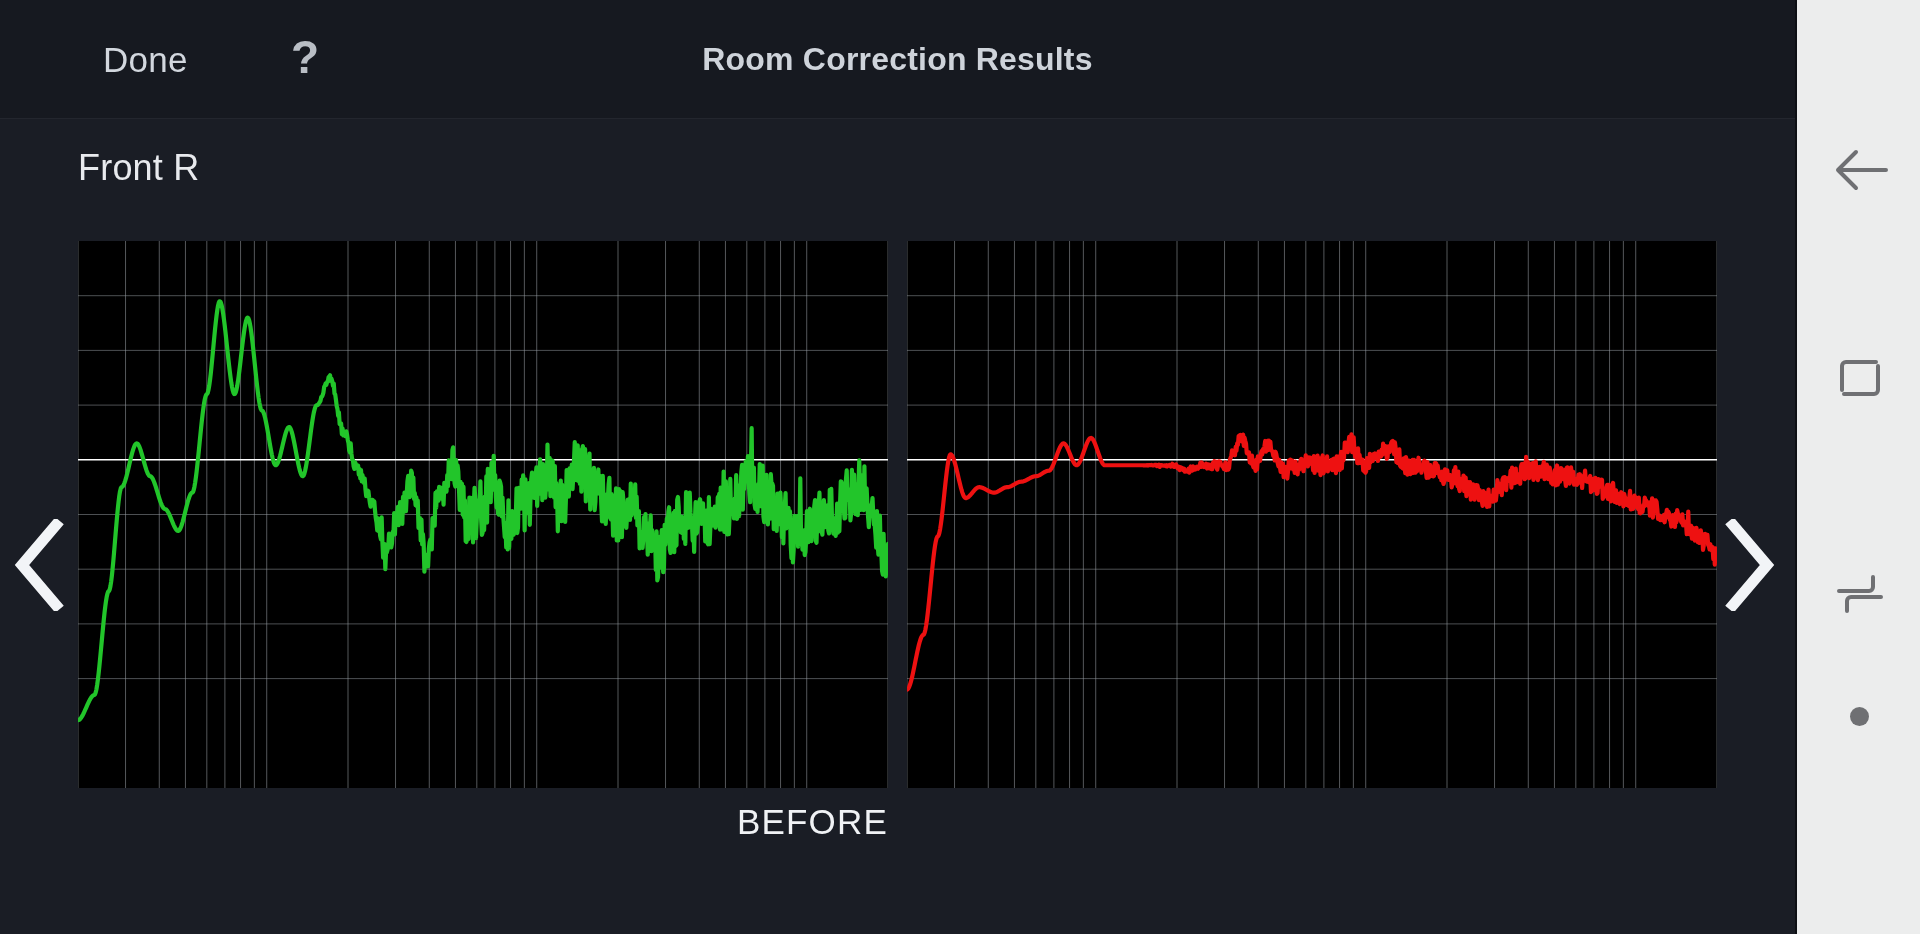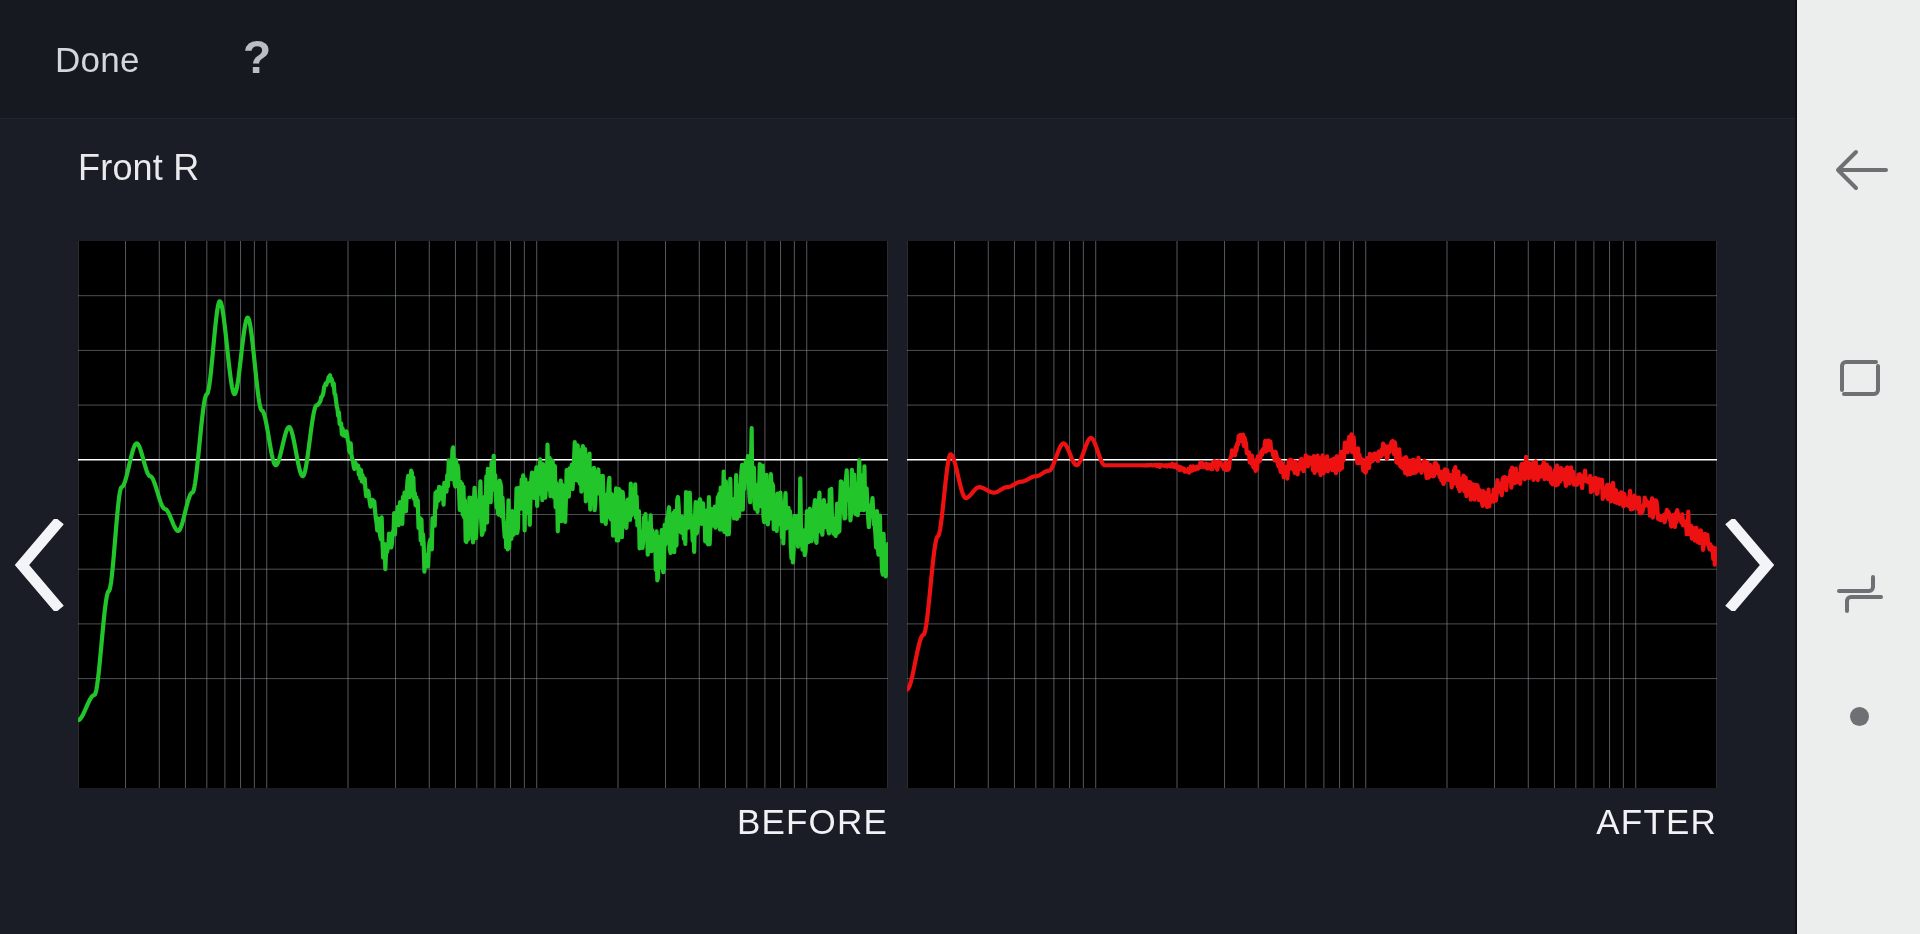--- a/index.html
+++ b/index.html
@@ -33,21 +33,21 @@
     position: relative;
     height: 119px;
     width: 100%;
     background: #161920;
     border-bottom: 1px solid #23262e;
     display: flex;
     align-items: center;
   }
 
   .done-button {
-    margin-left: 55px;
+    margin-left: 103px;
     font-size: 35px;
     color: #d2d7de;
     letter-spacing: 0.3px;
     cursor: pointer;
     line-height: 1;
   }
 
   .help-icon {
     margin-left: 103px;
     font-size: 46px;
@@ -171,20 +171,21 @@
 </head>
 <body>
 
 <div id="app">
 
   <div class="phone-area">
 
     <div class="topbar">
       <div class="done-button">Done</div>
       <div class="help-icon">?</div>
+      <div class="topbar-title">Room Correction Results</div>
     </div>
 
     <div class="content">
 
       <div class="channel-label">Front R</div>
 
       <div class="charts-row">
 
         <div class="chart-block">
           <div class="chart-canvas">
@@ -266,21 +267,20 @@
                 <line x1="0" y1="109.39999999999998" x2="810" y2="109.39999999999998" stroke="#9aa0a6" stroke-width="1" stroke-opacity="0.5"></line>
                 <line x1="0" y1="164.10000000000002" x2="810" y2="164.10000000000002" stroke="#9aa0a6" stroke-width="1" stroke-opacity="0.5"></line>
                 <line x1="0" y1="218.8" x2="810" y2="218.8" stroke="#ffffff" stroke-width="1.6" stroke-opacity="1"></line>
                 <line x1="0" y1="273.5" x2="810" y2="273.5" stroke="#9aa0a6" stroke-width="1" stroke-opacity="0.5"></line>
                 <line x1="0" y1="328.2" x2="810" y2="328.2" stroke="#9aa0a6" stroke-width="1" stroke-opacity="0.5"></line>
                 <line x1="0" y1="382.9" x2="810" y2="382.9" stroke="#9aa0a6" stroke-width="1" stroke-opacity="0.5"></line>
                 <line x1="0" y1="437.6" x2="810" y2="437.6" stroke="#9aa0a6" stroke-width="1" stroke-opacity="0.5"></line>
                 <polyline points="0.00,448.54 0.74,448.22 1.47,447.29 2.21,445.82 2.95,443.87 3.69,441.49 4.42,438.74 5.16,435.69 5.90,432.39 6.63,428.91 7.37,425.30 8.11,421.62 8.84,417.94 9.58,414.31 10.32,410.79 11.06,407.45 11.79,404.33 12.53,401.51 13.27,399.04 14.00,396.98 14.74,395.39 15.48,394.33 16.21,393.86 16.95,393.40 17.69,391.57 18.43,388.47 19.16,384.25 19.90,379.09 20.64,373.13 21.37,366.53 22.11,359.46 22.85,352.07 23.59,344.52 24.32,336.98 25.06,329.60 25.80,322.53 26.53,315.95 27.27,310.00 28.01,304.86 28.74,300.67 29.48,297.59 30.22,295.80 30.96,295.33 31.69,294.15 32.43,291.58 33.17,287.80 33.90,283.01 34.64,277.38 35.38,271.11 36.11,264.38 36.85,257.38 37.59,250.31 38.33,243.34 39.06,236.67 39.80,230.48 40.54,224.96 41.27,220.30 42.01,216.68 42.75,214.30 43.48,213.34 44.22,213.57 44.96,214.37 45.70,215.67 46.43,217.43 47.17,219.57 47.91,222.04 48.64,224.77 49.38,227.71 50.12,230.79 50.86,233.96 51.59,237.15 52.33,240.30 53.07,243.36 53.80,246.25 54.54,248.94 55.28,251.34 56.01,253.40 56.75,255.06 57.49,256.27 58.23,256.95 58.96,257.08 59.70,256.92 60.44,256.60 61.17,256.13 61.91,255.53 62.65,254.83 63.38,254.04 64.12,253.20 64.86,252.31 65.60,251.42 66.33,250.52 67.07,249.65 67.81,248.83 68.54,248.08 69.28,247.43 70.02,246.88 70.76,246.47 71.49,246.22 72.23,246.15 72.97,246.20 73.70,246.32 74.44,246.50 75.18,246.74 75.91,247.03 76.65,247.36 77.39,247.72 78.13,248.10 78.86,248.50 79.60,248.90 80.34,249.31 81.07,249.70 81.81,250.09 82.55,250.44 83.28,250.77 84.02,251.05 84.76,251.28 85.50,251.46 86.23,251.58 86.97,251.62 87.71,251.57 88.44,251.44 89.18,251.22 89.92,250.93 90.66,250.59 91.39,250.20 92.13,249.78 92.87,249.34 93.60,248.88 94.34,248.42 95.08,247.98 95.81,247.56 96.55,247.17 97.29,246.83 98.03,246.54 98.76,246.33 99.50,246.19 100.24,246.15 100.97,246.10 101.71,245.97 102.45,245.77 103.18,245.51 103.92,245.20 104.66,244.85 105.40,244.46 106.13,244.05 106.87,243.63 107.61,243.20 108.34,242.77 109.08,242.36 109.82,241.98 110.56,241.62 111.29,241.31 112.03,241.05 112.77,240.86 113.50,240.73 114.24,240.68 114.98,240.64 115.71,240.53 116.45,240.35 117.19,240.11 117.93,239.82 118.66,239.49 119.40,239.12 120.14,238.73 120.87,238.33 121.61,237.91 122.35,237.50 123.08,237.09 123.82,236.71 124.56,236.34 125.30,236.02 126.03,235.74 126.77,235.51 127.51,235.34 128.24,235.24 128.98,235.21 129.72,235.14 130.45,234.97 131.19,234.73 131.93,234.42 132.67,234.05 133.40,233.64 134.14,233.20 134.88,232.74 135.61,232.27 136.35,231.81 137.09,231.37 137.83,230.95 138.56,230.58 139.30,230.26 140.04,230.01 140.77,229.83 141.51,229.75 142.25,229.65 142.98,229.21 143.72,228.43 144.46,227.34 145.20,226.00 145.93,224.44 146.67,222.70 147.41,220.82 148.14,218.85 148.88,216.82 149.62,214.77 150.35,212.76 151.09,210.80 151.83,208.96 152.57,207.26 153.30,205.75 154.04,204.48 154.78,203.47 155.51,202.77 156.25,202.42 156.99,202.46 157.73,202.89 158.46,203.66 159.20,204.72 159.94,206.02 160.67,207.53 161.41,209.19 162.15,210.96 162.88,212.78 163.62,214.62 164.36,216.43 165.10,218.16 165.83,219.76 166.57,221.19 167.31,222.40 168.04,223.35 168.78,223.99 169.52,224.26 170.25,224.13 170.99,223.60 171.73,222.72 172.47,221.52 173.20,220.06 173.94,218.38 174.68,216.52 175.41,214.53 176.15,212.46 176.89,210.34 177.63,208.23 178.36,206.18 179.10,204.21 179.84,202.39 180.57,200.76 181.31,199.36 182.05,198.23 182.78,197.42 183.52,196.99 184.26,196.96 185.00,197.38 185.73,198.19 186.47,199.34 187.21,200.80 187.94,202.49 188.68,204.39 189.42,206.43 190.15,208.56 190.89,210.75 191.63,212.93 192.37,215.05 193.10,217.07 193.84,218.94 194.58,220.61 195.31,222.02 196.05,223.13 196.79,223.89 197.53,224.25 198.26,224.27 199.00,224.27 199.74,224.27 200.47,224.27 201.21,224.27 201.95,224.27 202.68,224.27 203.42,224.27 204.16,224.27 204.90,224.27 205.63,224.27 206.37,224.27 207.11,224.27 207.84,224.27 208.58,224.27 209.32,224.27 210.05,224.27 210.79,224.27 211.53,224.27 212.27,224.27 213.00,224.27 213.74,224.27 214.48,224.27 215.21,224.27 215.95,224.27 216.69,224.27 217.42,224.27 218.16,224.27 218.90,224.27 219.64,224.27 220.37,224.27 221.11,224.27 221.85,224.27 222.58,224.27 223.32,224.27 224.06,224.27 224.80,224.27 225.53,224.27 226.27,224.27 227.01,224.27 227.74,224.27 228.48,224.27 229.22,224.27 229.95,224.27 230.69,224.27 231.43,224.27 232.17,224.27 232.90,224.27 233.64,224.27 234.38,224.27 235.11,224.27 235.85,224.27 236.59,224.36 237.32,224.26 238.06,224.28 238.80,224.38 239.54,224.31 240.27,224.13 241.01,224.64 241.75,224.13 242.48,224.06 243.22,224.17 243.96,224.20 244.70,223.87 245.43,224.38 246.17,224.34 246.91,224.43 247.64,223.85 248.38,224.02 249.12,223.92 249.85,225.13 250.59,224.23 251.33,224.71 252.07,223.68 252.80,225.90 253.54,224.35 254.28,224.14 255.01,224.03 255.75,224.65 256.49,224.54 257.22,224.74 257.96,224.45 258.70,225.04 259.44,224.32 260.17,225.54 260.91,224.64 261.65,224.55 262.38,223.98 263.12,224.92 263.86,225.53 264.60,224.17 265.33,222.82 266.07,223.92 266.81,225.80 267.54,225.90 268.28,223.74 269.02,223.43 269.75,225.47 270.49,227.32 271.23,225.42 271.97,227.69 272.70,229.07 273.44,226.24 274.18,226.58 274.91,226.72 275.65,228.55 276.39,229.38 277.12,227.60 277.86,230.68 278.60,229.67 279.34,230.29 280.07,230.58 280.81,230.46 281.55,227.64 282.28,231.60 283.02,230.07 283.76,225.45 284.49,228.61 285.23,229.61 285.97,225.40 286.71,226.02 287.44,228.67 288.18,228.49 288.92,226.24 289.65,225.80 290.39,227.17 291.13,227.67 291.87,225.46 292.60,225.62 293.34,221.56 294.08,225.85 294.81,221.49 295.55,225.72 296.29,224.10 297.02,226.06 297.76,223.70 298.50,224.79 299.24,222.65 299.97,227.54 300.71,225.59 301.45,223.41 302.18,227.33 302.92,223.86 303.66,226.09 304.39,228.08 305.13,228.16 305.87,221.91 306.61,222.15 307.34,220.21 308.08,225.13 308.82,220.63 309.55,227.07 310.29,228.62 311.03,224.06 311.77,220.41 312.50,220.29 313.24,220.64 313.98,223.74 314.71,224.03 315.45,225.50 316.19,225.24 316.92,228.07 317.66,226.41 318.40,221.48 319.14,229.13 319.87,223.57 320.61,226.77 321.35,228.52 322.08,227.12 322.82,218.98 323.56,216.94 324.29,214.88 325.03,209.28 325.77,210.93 326.51,213.79 327.24,210.93 327.98,214.25 328.72,205.90 329.45,209.72 330.19,202.36 330.93,203.86 331.67,195.03 332.40,194.58 333.14,194.07 333.88,198.12 334.61,200.25 335.35,196.78 336.09,193.51 336.82,204.83 337.56,196.59 338.30,199.96 339.04,202.81 339.77,212.20 340.51,212.49 341.25,211.55 341.98,211.37 342.72,221.44 343.46,214.91 344.19,222.48 344.93,214.67 345.67,223.61 346.41,226.23 347.14,224.14 347.88,225.37 348.62,229.81 349.35,218.61 350.09,228.26 350.83,215.37 351.57,220.81 352.30,215.32 353.04,220.05 353.78,213.97 354.51,210.20 355.25,213.36 355.99,208.22 356.72,209.81 357.46,205.36 358.20,199.97 358.94,210.68 359.67,206.83 360.41,199.96 361.15,209.03 361.88,199.51 362.62,204.72 363.36,200.77 364.09,209.07 364.83,209.90 365.57,210.80 366.31,214.95 367.04,210.97 367.78,219.50 368.52,210.72 369.25,212.82 369.99,217.33 370.73,222.36 371.46,225.31 372.20,218.77 372.94,226.24 373.68,230.88 374.41,221.51 375.15,229.26 375.89,222.51 376.62,236.06 377.36,226.26 378.10,229.12 378.84,225.95 379.57,230.24 380.31,237.63 381.05,229.97 381.78,219.72 382.52,227.93 383.26,218.65 383.99,227.19 384.73,227.18 385.47,219.63 386.21,228.45 386.94,221.42 387.68,231.82 388.42,220.48 389.15,228.28 389.89,231.07 390.63,233.23 391.36,223.68 392.10,228.58 392.84,223.98 393.58,219.12 394.31,217.91 395.05,222.96 395.79,227.14 396.52,230.21 397.26,224.20 398.00,222.85 398.74,214.26 399.47,223.12 400.21,217.59 400.95,225.45 401.68,216.31 402.42,223.06 403.16,216.54 403.89,220.48 404.63,217.88 405.37,220.90 406.11,229.29 406.84,215.08 407.58,232.02 408.32,216.40 409.05,227.78 409.79,223.63 410.53,214.63 411.26,229.72 412.00,228.55 412.74,217.42 413.48,234.03 414.21,220.52 414.95,218.21 415.69,214.46 416.42,232.37 417.16,230.12 417.90,223.51 418.64,218.14 419.37,226.89 420.11,215.24 420.85,230.36 421.58,221.66 422.32,222.47 423.06,223.06 423.79,227.56 424.53,218.94 425.27,229.07 426.01,218.31 426.74,217.79 427.48,222.14 428.22,226.76 428.95,232.13 429.69,215.39 430.43,226.58 431.16,215.60 431.90,220.85 432.64,229.00 433.38,218.70 434.11,210.91 434.85,227.29 435.59,215.86 436.32,219.46 437.06,215.99 437.80,201.61 438.54,201.65 439.27,209.34 440.01,209.89 440.75,211.11 441.48,201.88 442.22,195.83 442.96,202.99 443.69,207.83 444.43,193.37 445.17,211.11 445.91,201.71 446.64,196.23 447.38,208.98 448.12,215.61 448.85,216.56 449.59,208.63 450.33,222.17 451.06,207.30 451.80,222.08 452.54,213.72 453.28,219.86 454.01,221.98 454.75,221.98 455.49,218.55 456.22,229.36 456.96,230.02 457.70,230.59 458.43,231.70 459.17,230.23 459.91,217.22 460.65,221.61 461.38,222.75 462.12,227.00 462.86,212.97 463.59,221.29 464.33,214.54 465.07,219.48 465.81,219.85 466.54,213.23 467.28,215.44 468.02,212.42 468.75,217.05 469.49,214.54 470.23,212.69 470.96,220.01 471.70,210.67 472.44,214.14 473.18,214.89 473.91,215.59 474.65,208.72 475.39,213.74 476.12,202.69 476.86,209.63 477.60,210.26 478.33,205.07 479.07,210.60 479.81,217.87 480.55,216.43 481.28,205.33 482.02,210.58 482.76,210.80 483.49,207.21 484.23,201.78 484.97,200.38 485.71,199.85 486.44,206.30 487.18,213.22 487.92,201.40 488.65,207.01 489.39,221.03 490.13,213.28 490.86,222.15 491.60,214.54 492.34,208.41 493.08,224.64 493.81,225.75 494.55,218.76 495.29,226.75 496.02,227.55 496.76,217.24 497.50,221.08 498.23,232.23 498.97,216.21 499.71,220.38 500.45,233.57 501.18,230.00 501.92,219.65 502.66,226.33 503.39,233.04 504.13,232.23 504.87,223.66 505.61,218.75 506.34,231.86 507.08,218.97 507.82,219.96 508.55,231.67 509.29,225.41 510.03,230.11 510.76,225.11 511.50,216.72 512.24,222.94 512.98,225.34 513.71,225.91 514.45,231.67 515.19,226.34 515.92,227.16 516.66,220.35 517.40,219.64 518.13,220.56 518.87,229.78 519.61,236.83 520.35,221.05 521.08,228.12 521.82,236.63 522.56,228.11 523.29,224.18 524.03,231.88 524.77,234.91 525.51,230.82 526.24,235.46 526.98,234.83 527.72,222.15 528.45,221.96 529.19,222.34 529.93,231.77 530.66,224.49 531.40,230.15 532.14,233.17 532.88,236.21 533.61,231.73 534.35,239.18 535.09,230.57 535.82,239.94 536.56,242.97 537.30,240.13 538.03,228.24 538.77,237.70 539.51,238.34 540.25,229.28 540.98,236.62 541.72,238.94 542.46,237.46 543.19,234.11 543.93,235.93 544.67,246.31 545.40,243.12 546.14,242.15 546.88,229.29 547.62,237.11 548.35,226.07 549.09,242.57 549.83,232.44 550.56,245.14 551.30,230.56 552.04,247.70 552.78,249.98 553.51,237.89 554.25,242.74 554.99,239.51 555.72,243.24 556.46,234.71 557.20,250.12 557.93,241.08 558.67,236.49 559.41,255.05 560.15,243.98 560.88,240.96 561.62,247.17 562.36,244.85 563.09,241.02 563.83,258.76 564.57,256.23 565.30,249.23 566.04,243.31 566.78,251.34 567.52,258.60 568.25,253.33 568.99,244.02 569.73,244.27 570.46,244.36 571.20,248.40 571.94,259.06 572.68,249.10 573.41,257.65 574.15,256.75 574.89,260.71 575.62,264.93 576.36,250.17 577.10,252.66 577.83,263.39 578.57,252.20 579.31,257.49 580.05,265.89 580.78,255.97 581.52,248.59 582.26,265.37 582.99,254.32 583.73,258.25 584.47,255.04 585.20,260.53 585.94,260.62 586.68,248.55 587.42,248.87 588.15,249.70 588.89,259.57 589.63,252.73 590.36,239.17 591.10,242.72 591.84,246.40 592.58,242.69 593.31,251.06 594.05,243.57 594.79,254.15 595.52,238.57 596.26,236.72 597.00,245.45 597.73,236.10 598.47,237.61 599.21,249.05 599.95,237.36 600.68,240.24 601.42,239.24 602.16,236.33 602.89,238.58 603.63,229.72 604.37,246.72 605.10,226.63 605.84,234.15 606.58,242.21 607.32,242.26 608.05,236.51 608.79,227.61 609.53,241.50 610.26,237.10 611.00,235.34 611.74,238.16 612.47,232.94 613.21,242.78 613.95,225.88 614.69,223.08 615.42,235.02 616.16,231.25 616.90,222.67 617.63,238.20 618.37,237.51 619.11,215.87 619.85,230.20 620.58,220.34 621.32,222.74 622.06,237.14 622.79,235.52 623.53,232.21 624.27,222.61 625.00,226.88 625.74,222.18 626.48,238.90 627.22,227.18 627.95,225.46 628.69,220.35 629.43,229.85 630.16,235.49 630.90,239.19 631.64,228.33 632.37,226.00 633.11,229.77 633.85,235.74 634.59,229.83 635.32,224.90 636.06,225.89 636.80,220.91 637.53,238.14 638.27,232.11 639.01,232.48 639.75,223.68 640.48,228.05 641.22,238.06 641.96,233.76 642.69,226.56 643.43,230.80 644.17,241.85 644.90,240.49 645.64,243.24 646.38,241.11 647.12,243.30 647.85,229.16 648.59,244.38 649.33,228.18 650.06,224.44 650.80,243.54 651.54,234.15 652.27,228.43 653.01,240.71 653.75,227.01 654.49,227.18 655.22,238.07 655.96,230.98 656.70,234.86 657.43,229.04 658.17,239.52 658.91,244.92 659.65,226.75 660.38,226.36 661.12,239.12 661.86,231.62 662.59,242.54 663.33,234.08 664.07,226.45 664.80,236.18 665.54,234.57 666.28,230.84 667.02,243.71 667.75,240.10 668.49,237.99 669.23,238.59 669.96,243.83 670.70,241.06 671.44,233.67 672.17,238.92 672.91,233.21 673.65,241.82 674.39,238.23 675.12,246.99 675.86,236.49 676.60,234.93 677.33,236.38 678.07,229.58 678.81,240.07 679.55,240.52 680.28,239.58 681.02,240.64 681.76,241.27 682.49,237.56 683.23,234.90 683.97,251.05 684.70,250.14 685.44,240.47 686.18,240.76 686.92,237.63 687.65,249.04 688.39,236.84 689.13,242.32 689.86,252.85 690.60,252.20 691.34,238.04 692.07,245.85 692.81,241.84 693.55,238.87 694.29,241.81 695.02,238.72 695.76,257.80 696.50,253.58 697.23,255.70 697.97,248.60 698.71,254.63 699.44,246.55 700.18,243.81 700.92,257.81 701.66,243.81 702.39,256.27 703.13,256.27 703.87,260.35 704.60,259.63 705.34,243.70 706.08,241.87 706.82,252.96 707.55,260.80 708.29,249.02 709.03,249.44 709.76,261.81 710.50,258.17 711.24,252.85 711.97,260.90 712.71,263.12 713.45,256.34 714.19,251.23 714.92,257.03 715.66,253.07 716.40,265.34 717.13,252.75 717.87,255.95 718.61,257.31 719.34,263.87 720.08,259.34 720.82,260.96 721.56,264.83 722.29,256.85 723.03,249.88 723.77,268.48 724.50,261.34 725.24,256.63 725.98,267.98 726.72,265.96 727.45,254.68 728.19,256.50 728.93,263.87 729.66,256.86 730.40,266.56 731.14,267.94 731.87,256.49 732.61,272.12 733.35,272.29 734.09,267.68 734.82,267.52 735.56,270.83 736.30,264.21 737.03,265.66 737.77,256.69 738.51,258.93 739.24,259.71 739.98,262.44 740.72,264.67 741.46,262.51 742.19,261.53 742.93,274.61 743.67,267.22 744.40,266.82 745.14,257.26 745.88,276.63 746.62,269.90 747.35,259.38 748.09,266.67 748.83,259.45 749.56,260.79 750.30,268.26 751.04,277.95 751.77,275.76 752.51,274.56 753.25,279.19 753.99,277.74 754.72,278.72 755.46,276.01 756.20,279.60 756.93,273.90 757.67,281.27 758.41,274.48 759.14,273.08 759.88,268.86 760.62,276.16 761.36,270.67 762.09,272.53 762.83,278.60 763.57,279.85 764.30,285.53 765.04,274.94 765.78,274.11 766.52,281.31 767.25,278.05 767.99,285.97 768.73,272.72 769.46,281.08 770.20,269.22 770.94,272.62 771.67,277.18 772.41,276.13 773.15,274.51 773.89,280.12 774.62,281.76 775.36,273.33 776.10,284.46 776.83,279.89 777.57,281.96 778.31,283.11 779.04,283.08 779.78,293.27 780.52,288.63 781.26,270.63 781.99,292.52 782.73,293.28 783.47,287.87 784.20,284.79 784.94,297.62 785.68,296.93 786.41,287.02 787.15,290.43 787.89,299.60 788.63,294.58 789.36,286.77 790.10,290.49 790.84,301.11 791.57,299.39 792.31,301.86 793.05,301.66 793.79,289.29 794.52,294.76 795.26,293.39 796.00,308.98 796.73,304.80 797.47,292.99 798.21,292.97 798.94,296.46 799.68,298.16 800.42,293.88 801.16,303.87 801.89,305.19 802.63,308.48 803.37,303.23 804.10,308.08 804.84,309.59 805.58,306.01 806.31,318.17 807.05,308.57 807.79,323.58 808.53,307.45 809.26,316.78 810.00,308.21" fill="none" stroke="#ee1111" stroke-width="4.2" stroke-linejoin="round" stroke-linecap="round"></polyline>
               </svg>
           </div>
-          <div class="chart-caption">AFTER</div>
         </div>
 
       </div>
 
       <div class="nav-chevron prev">
         <svg width="54" height="92" viewBox="0 0 54 92">
           <path d="M44 6 L10 46 L44 86" fill="none" stroke="#f2f4f7" stroke-width="11" stroke-linecap="square" stroke-linejoin="miter"></path>
         </svg>
       </div>
 

